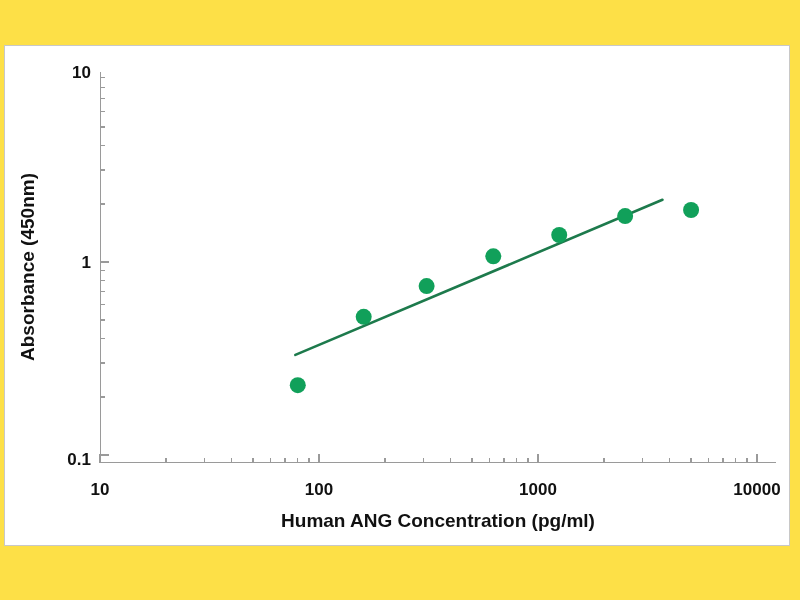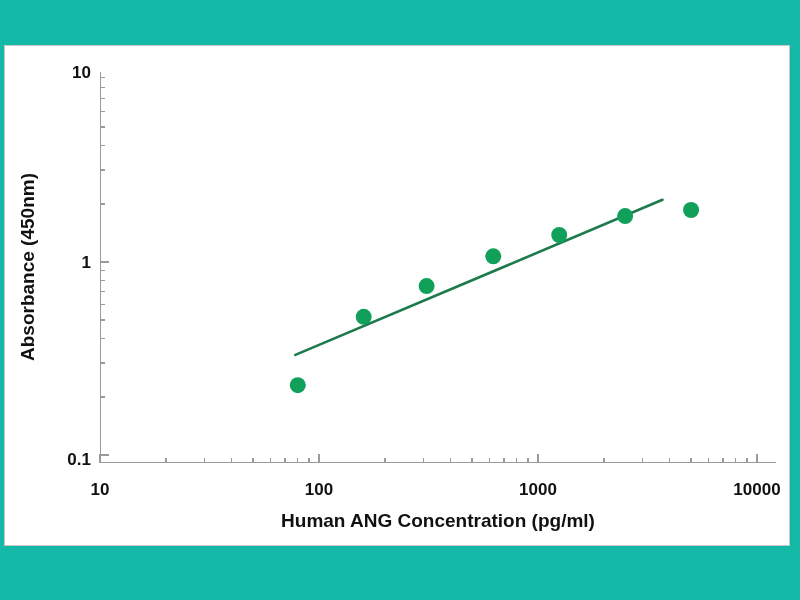--- a/index.html
+++ b/index.html
@@ -12,21 +12,21 @@
     height: 600px;
     font-family: "Liberation Sans", sans-serif;
     overflow: hidden;
   }
   #figure-root {
     position: absolute;
     left: 0;
     top: 0;
     width: 800px;
     height: 600px;
-    background: #14b8a6;
+    background: #fde047;
   }
   #outer-frame {
     position: absolute;
     left: 4px;
     top: 45px;
     width: 786px;
     height: 501px;
     border: 1px solid #c8c8c8;
     background: #ffffff;
     box-sizing: border-box;

